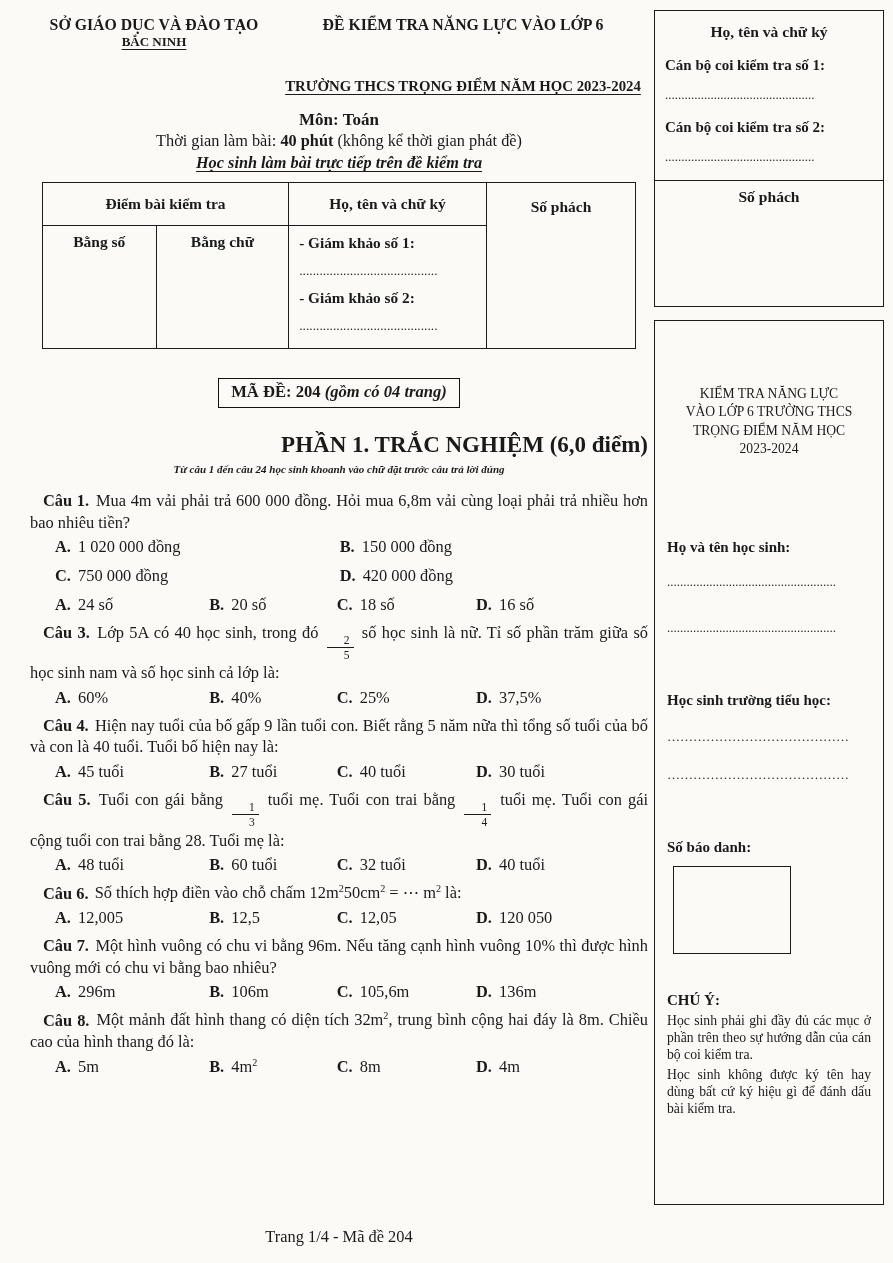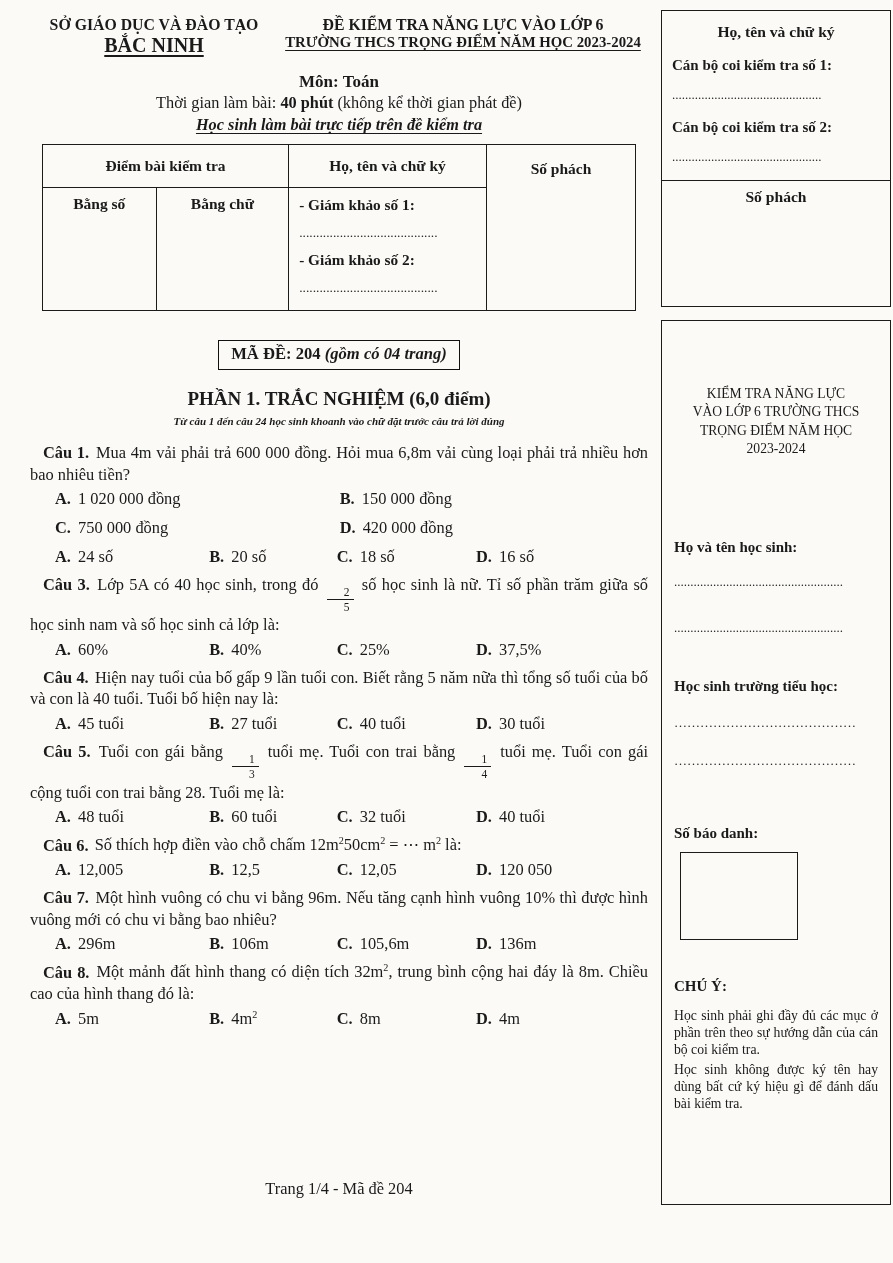--- a/index.html
+++ b/index.html
@@ -2,53 +2,53 @@
 <html><head>
 <meta charset="utf-8">
 <style>
   * { margin:0; padding:0; box-sizing:border-box; }
   html,body { background:#e9e7e3; }
   body {
     width:893px; height:1263px; overflow:hidden;
     font-family:"Liberation Serif", serif;
     color:#1a1a1a; background:#fbfaf7;
   }
-  .page { display:flex; padding:10px 2px 0 30px; gap:13px; }
+  .page { display:flex; padding:10px 2px 0 30px; gap:6px; }
   .main-col { width:618px; }
   .side-col { width:230px; display:flex; flex-direction:column; gap:13px; }
 
   
   .header-row { display:flex; margin-top:6px; }
   .header-left { width:248px; text-align:center; }
   .hl1 { font-weight:bold; font-size:15.8px; }
-  .hl2 { font-weight:bold; font-size:20px; text-decoration:underline; text-underline-offset:3px; }
+  .hl2 { font-weight:bold; font-size:13px; text-decoration:underline; text-underline-offset:3px; }
   .header-center { flex:1; text-align:center; }
   .hc1 { font-weight:bold; font-size:15.8px; }
-  .hc2 { font-weight:bold; font-size:14.8px; text-decoration:underline; text-underline-offset:3px; }
+  .hc2 { font-weight:bold; font-size:14.8px; text-decoration:underline; text-underline-offset:3px;margin-top:44px; }
   .subject { margin-top:15px; text-align:center; font-weight:bold; font-size:17px; }
   .time-line { text-align:center; font-size:16.3px; margin-top:1px; }
   .direct-note { text-align:center; font-weight:bold; font-style:italic; font-size:16.3px;
                  text-decoration:underline; text-underline-offset:3px; margin-top:2px; }
 
   
   .score-table { border-collapse:collapse; margin:9px 0 0 12px; width:594px; font-size:15.5px; }
   .score-table td { border:1.6px solid #1b1b1b; }
   .score-table .th { font-weight:bold; text-align:center; height:43px; vertical-align:middle; }
   .score-table .code-col { vertical-align:top; padding-top:15px; width:155px; }
   .score-table .sub { font-weight:bold; text-align:center; vertical-align:top; padding-top:7px; height:115px; }
   .score-table .c1 { width:118px; } .score-table .c2 { width:138px; }
   .sign-cell { vertical-align:top; padding:8px 10px 4px; width:200px; }
   .sign-cell .lab { font-weight:bold; font-size:15.3px; }
   .sign-cell .dots { font-size:13.5px; color:#2a2a2a; margin:11px 0 10px; white-space:nowrap; overflow:hidden; }
 
   
   .code-wrap { text-align:center; margin-top:29px; }
   .code-box { display:inline-block; border:1.8px solid #111; padding:3px 12px 5px; font-size:16.6px; }
   .code-box i { font-weight:bold; }
-  .part-title { text-align:center; font-weight:bold; font-size:19px; margin-top:18px; }
+  .part-title { text-align:right; font-weight:bold; font-size:23px; margin-top:24px; }
   .part-instr { text-align:center; font-weight:bold; font-style:italic; font-size:11px; margin-top:5px; }
 
   
   #questions { margin-top:15px; font-size:16.4px; }
   .question { margin-bottom:4px; }
   .q-text { text-align:justify; text-indent:13px; line-height:1.32; }
   .q-label { margin-right:2px; }
   .opt-row { display:grid; padding-left:25px; margin:2px 0 5px; line-height:1.45; }
   .opt-row.four { grid-template-columns:26% 21.5% 23.5% 29%; }
   .opt-row.two  { grid-template-columns:48% 52%; }
@@ -69,26 +69,26 @@
   .sb-dots { font-size:13px; color:#2a2a2a; margin-top:13px; white-space:nowrap; overflow:hidden; }
   .sb-sep { border-top:1.6px solid #1b1b1b; margin:15px -10px 0; }
   .sb-code { font-weight:bold; text-align:center; font-size:15.6px; margin-top:7px; }
 
   .main-box { height:885px; padding:12px; }
   .mb-title { margin-top:52px; text-align:center; font-size:13.6px; line-height:1.36; }
   .mb-label { font-weight:bold; font-size:15px; }
   .mb-label.first { margin-top:80px; }
   .mb-dots { font-size:13px; color:#2a2a2a; white-space:nowrap; overflow:hidden; }
   .mb-dots.n1 { margin-top:18px; } .mb-dots.n2 { margin-top:30px; }
-  .mb-label.school { margin-top:42px; }
+  .mb-label.school { margin-top:56px; }
   .mb-dots.s1 { margin-top:20px; } .mb-dots.s2 { margin-top:22px; }
   .mb-label.sbd { margin-top:56px; }
   .sbd-box { width:118px; height:88px; border:1.6px solid #1b1b1b; margin:10px 0 0 6px; }
   .mb-note-title { font-weight:bold; font-size:15px; margin-top:38px; }
-  .mb-note { font-size:13.7px; text-align:justify; line-height:1.26; margin-top:12px; }
+  .mb-note { font-size:13.7px; text-align:justify; line-height:1.26; margin-top:3px; }
   .mb-note + .mb-note { margin-top:2px; }
 </style>
 </head>
 <body>
 
 <div class="page">
 
   <div class="main-col">
 
     <div class="header-row">

